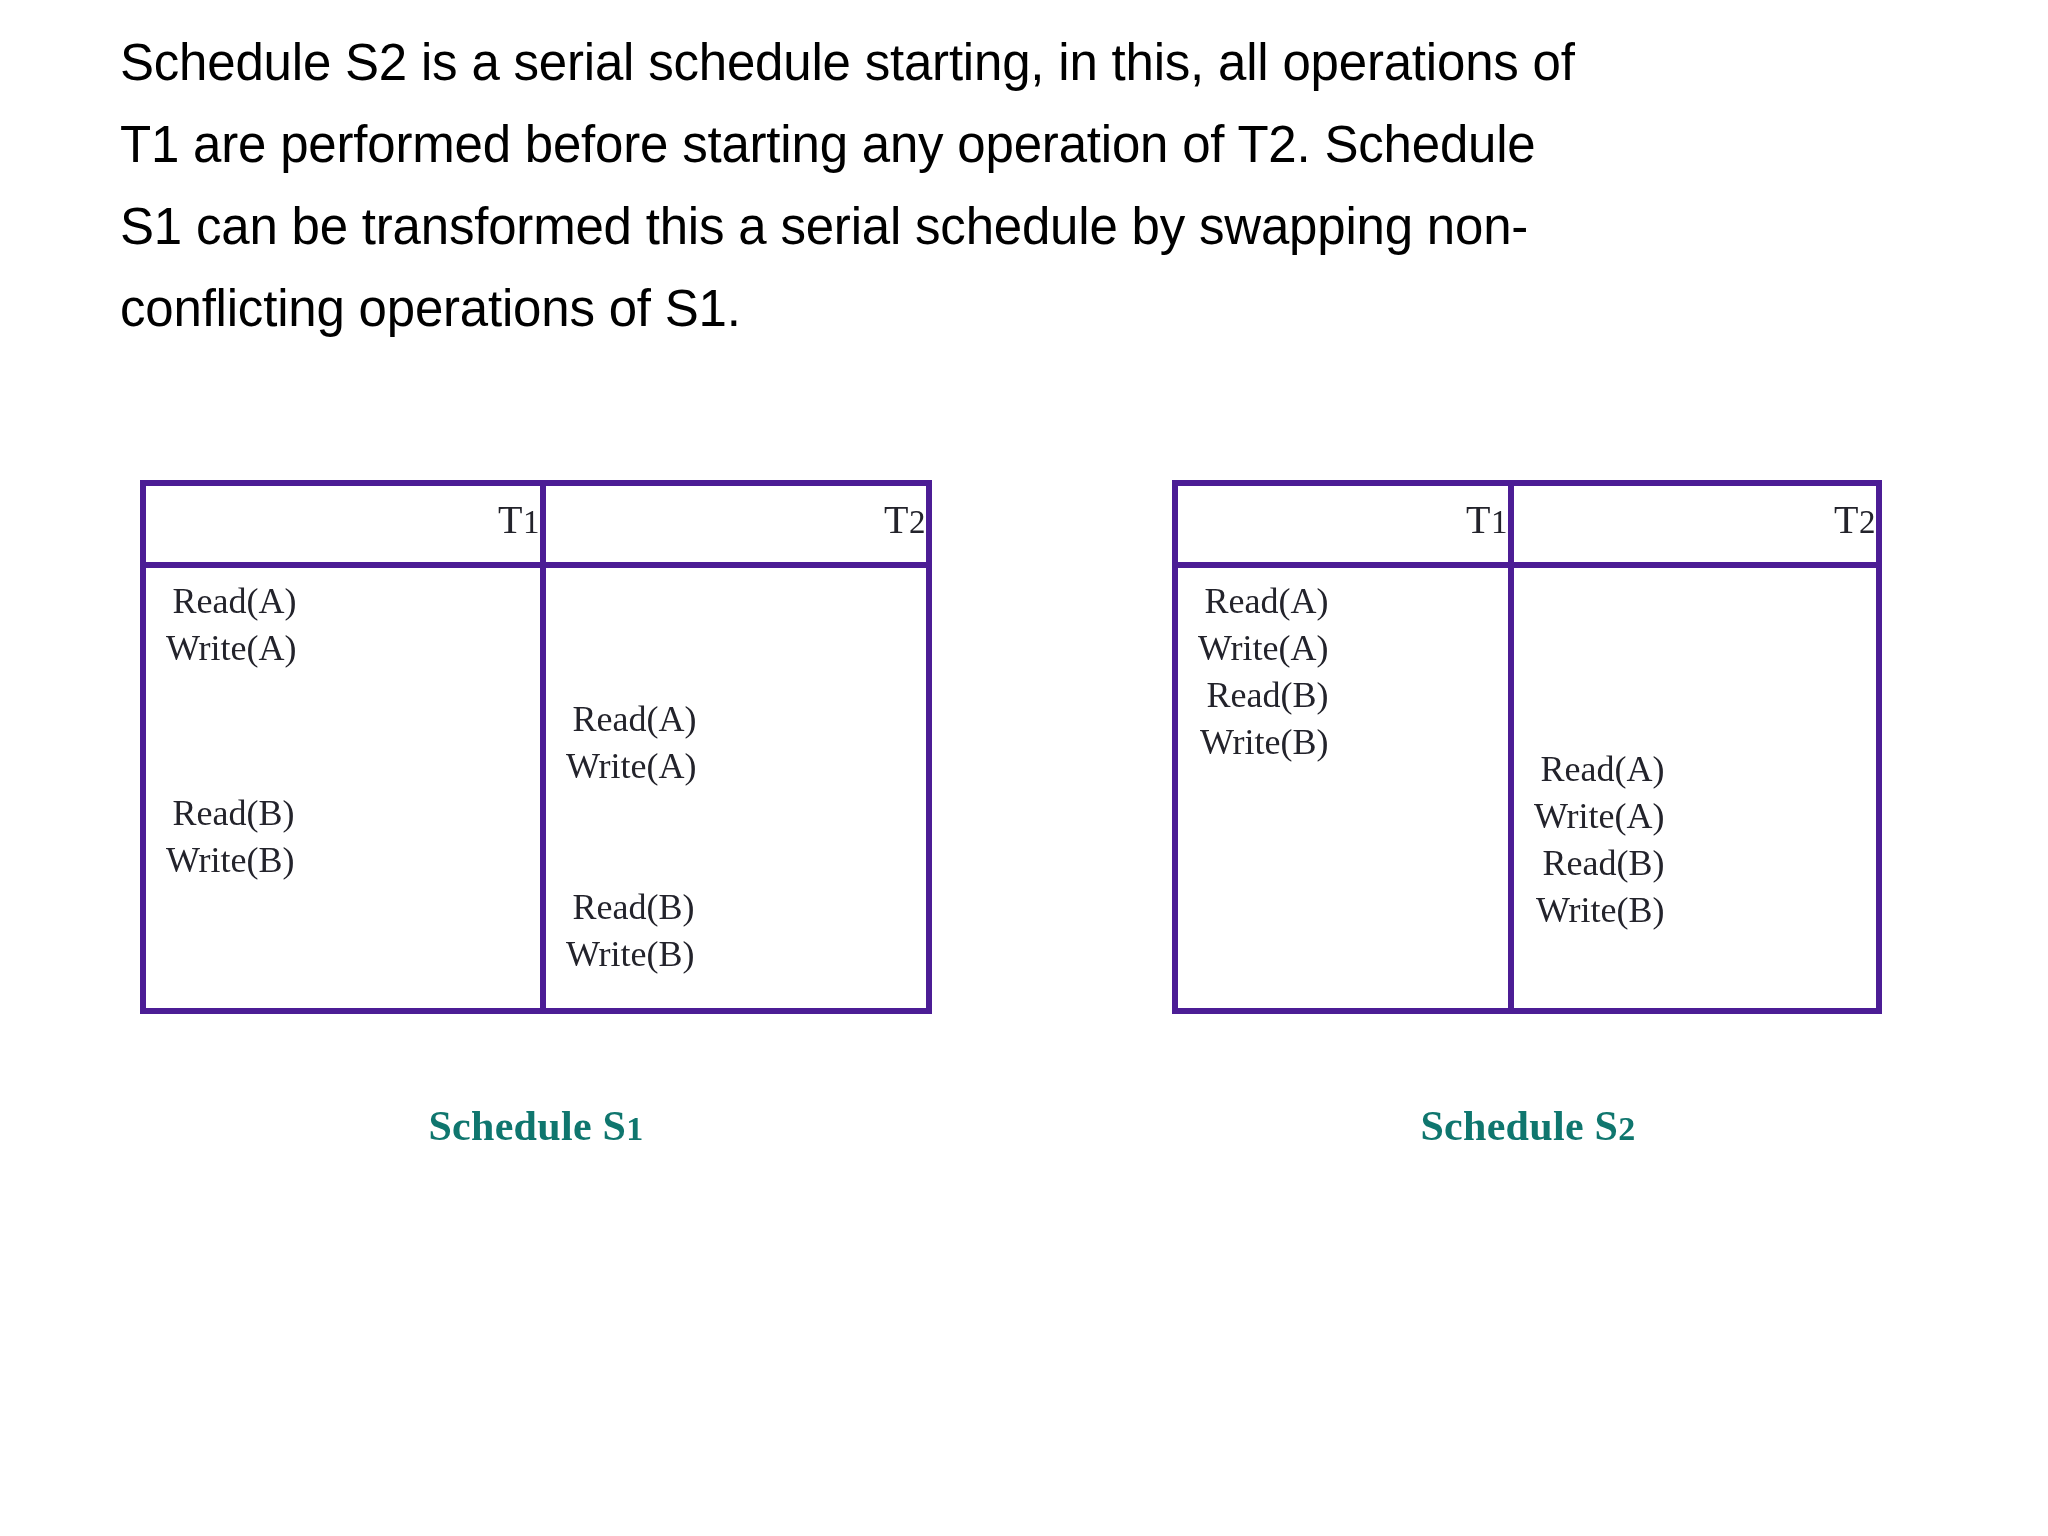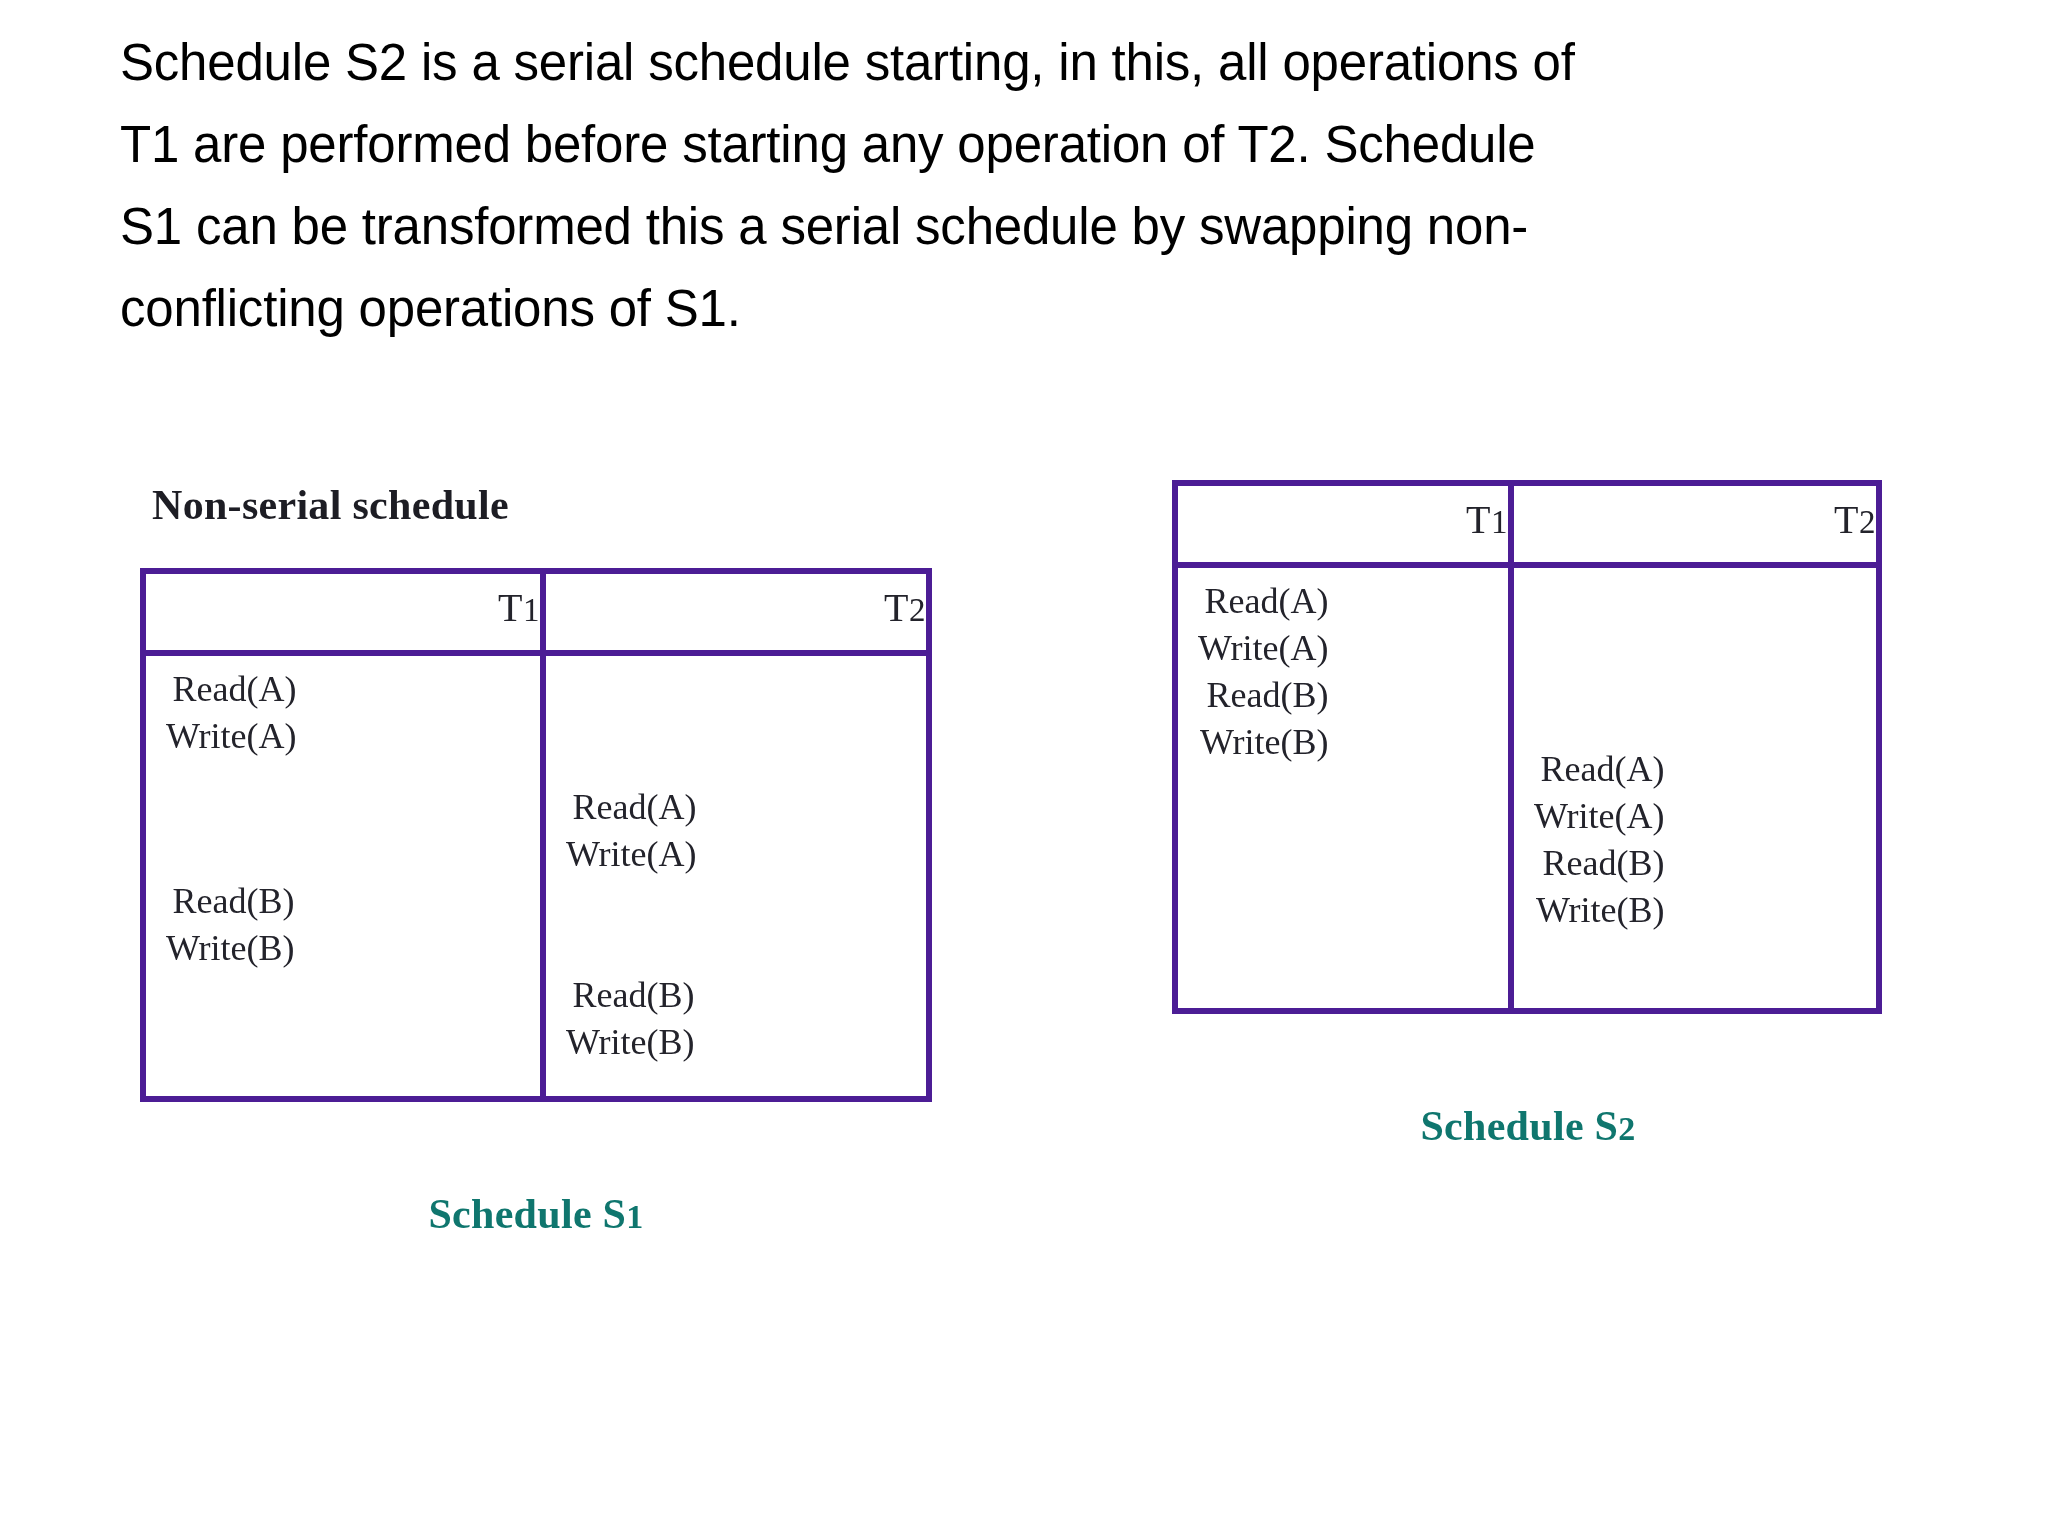--- a/index.html
+++ b/index.html
@@ -137,21 +137,20 @@
 
 <div id="intro-paragraph">
   <div>Schedule S2 is a serial schedule starting, in this, all operations of</div>
   <div>T1 are performed before starting any operation of T2. Schedule</div>
   <div>S1 can be transformed this a serial schedule by swapping non-</div>
   <div class="lastline">conflicting operations of S1.</div>
 </div>
 
 <div class="figure" id="figure-left">
 
-  <div class="fig-heading">Non-serial schedule</div>
 
   <table class="sched-table" id="table-s1">
     <colgroup>
       <col class="col-t1">
         <col class="col-t2">
     </colgroup>
     <tbody>
       <tr>
         <td class="hdr-cell">
           <div class="hdr-label"><span>T</span><span class="num">1</span></div>

